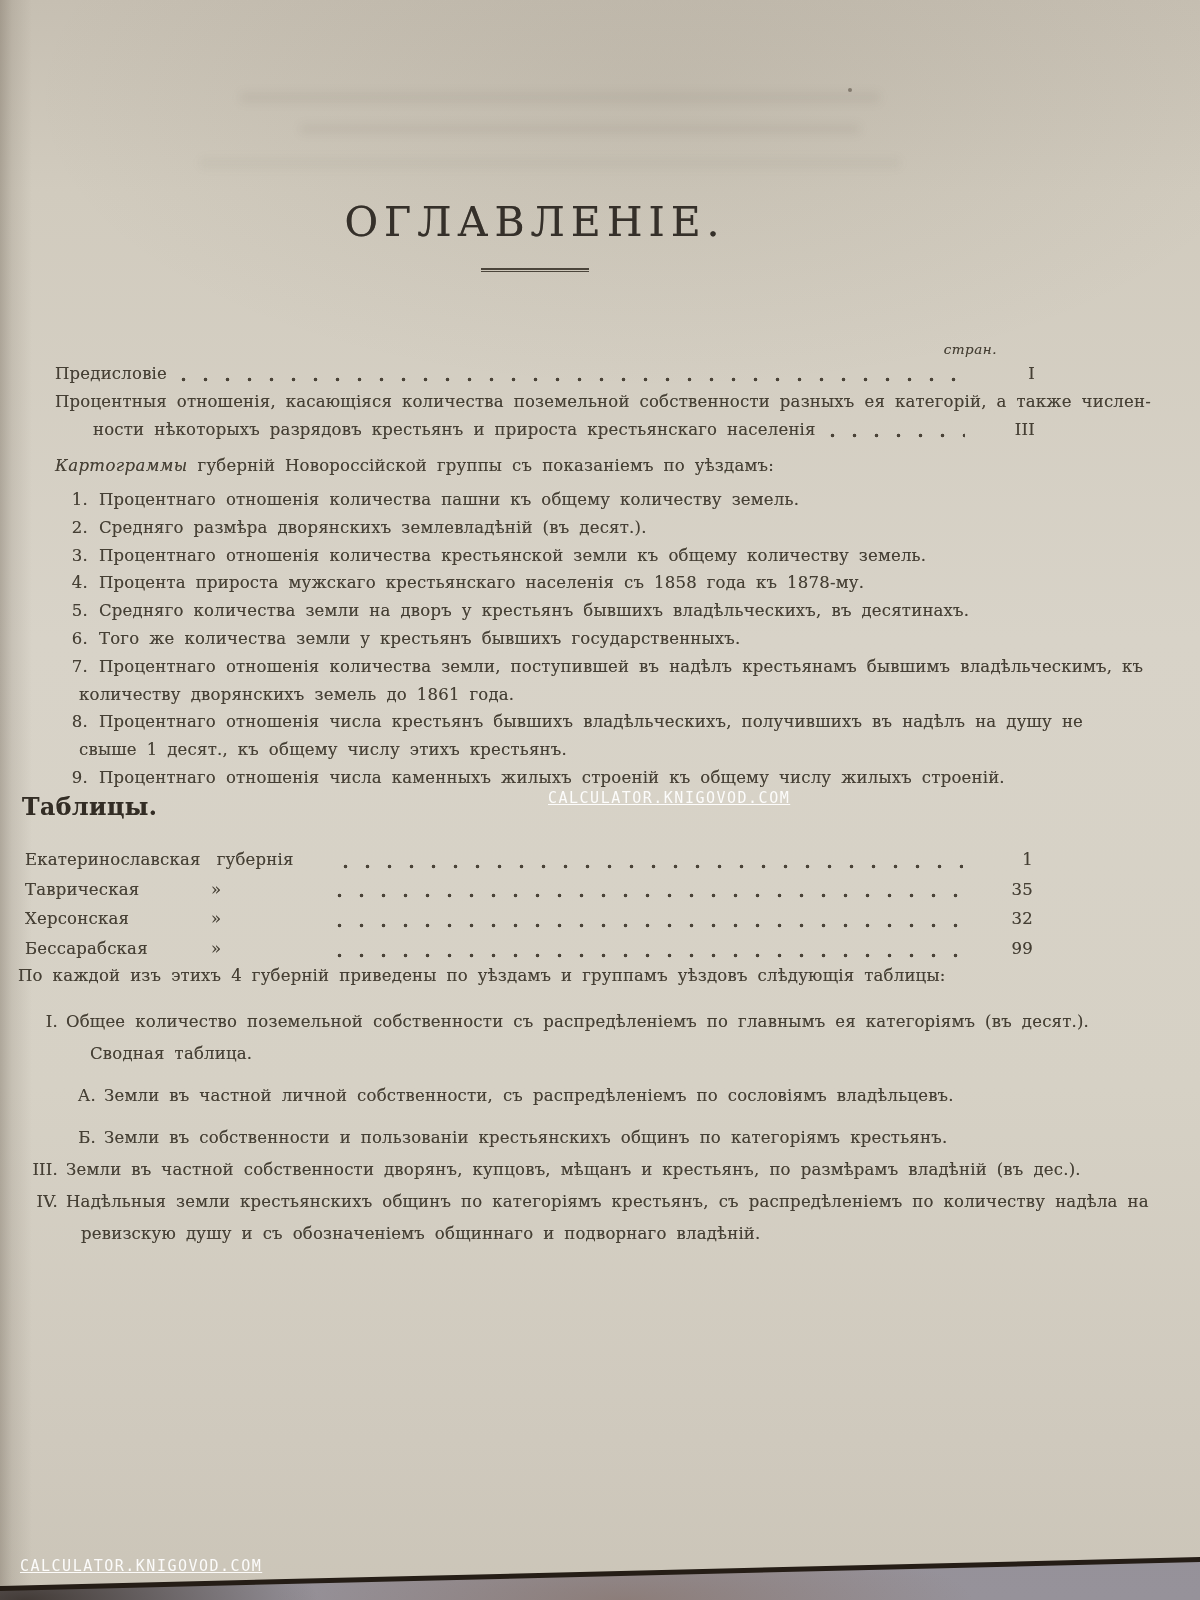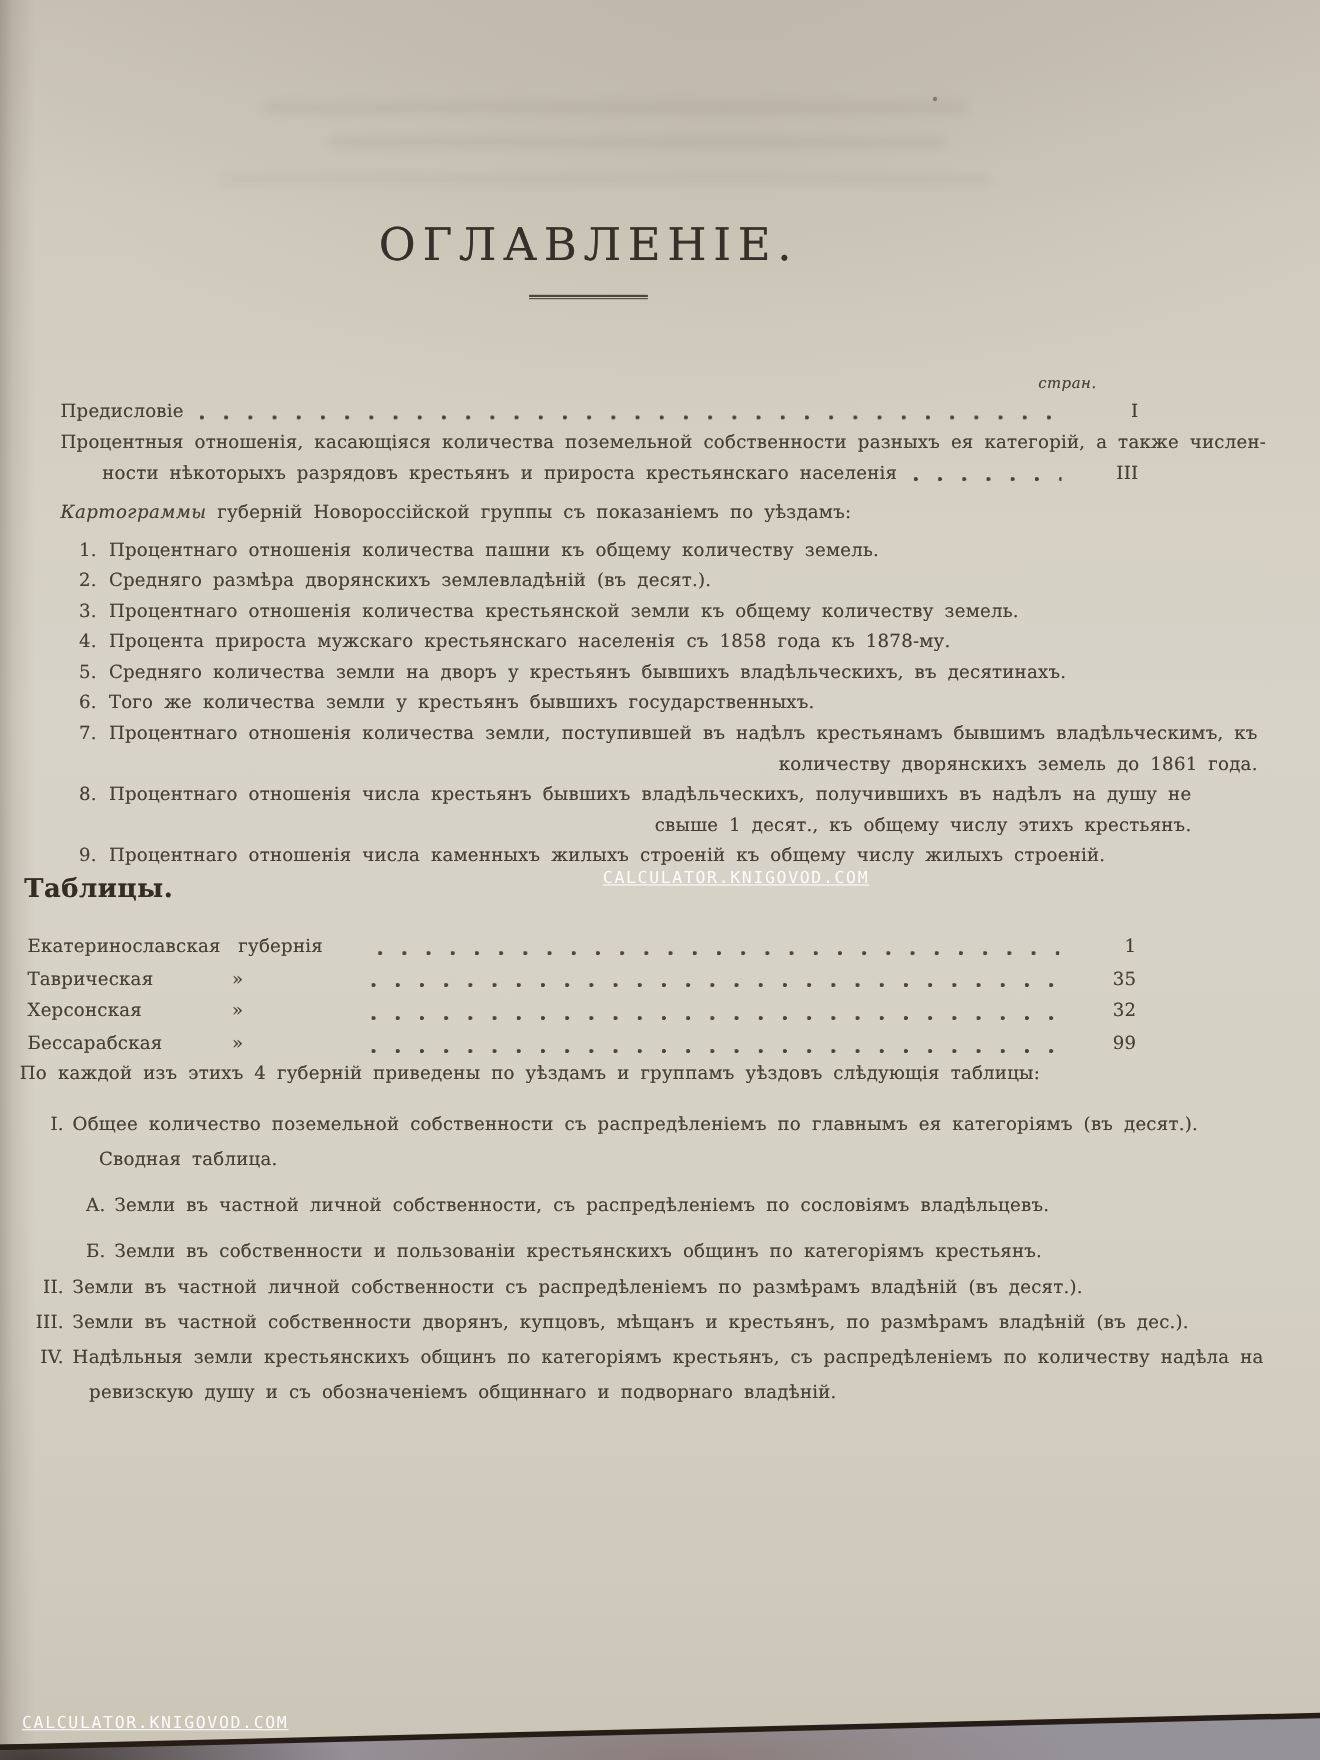--- a/index.html
+++ b/index.html
@@ -54,21 +54,21 @@
   .toc{position:absolute;left:55px;top:338px;width:980px;}
   .stran-row{text-align:right;padding-right:38px;font-size:13.5px;letter-spacing:.5px;height:22px;line-height:22px;font-style:italic;}
   .erow{display:flex;line-height:28px;height:28px;justify-content:space-between;}
   .eline{line-height:28px;height:28px;}
   .eindent{padding-left:38px;}
   .clead{margin:7px 0 5px 0;line-height:30px;}
   .it{font-style:italic;letter-spacing:.4px;}
   .citem{display:flex;line-height:27.8px;}
   .cnum{flex:0 0 24px;text-align:right;margin-left:9px;margin-right:11px;}
   .ctext{flex:1 1 auto;}
-  .ctext .l2{display:block;margin-left:-20px;text-align:right;}
+  .ctext .l2{display:block;margin-left:-20px;}
 
   
   .tables-head{position:absolute;left:22px;top:793px;font-size:23.5px;font-weight:bold;color:#332d25;
     letter-spacing:.5px;text-shadow:0 0 .5px rgba(51,45,37,.6);}
   .provinces{position:absolute;left:25px;top:845px;width:1008px;}
   .prow{display:flex;height:29.7px;line-height:29.7px;}
   .pname{flex:0 0 170px;}
   .psecond{flex:0 0 112px;padding-left:16px;}
   .note{position:absolute;left:18px;top:966px;}
   .roman{position:absolute;left:8px;top:1006px;width:1010px;}
@@ -206,24 +206,20 @@
     </div>
     <div class="rrow rsub">
       <span class="rnum">А.</span>
       <span class="rtext"><span class="l1">Земли въ частной личной собственности, съ распредѣленіемъ по сословіямъ владѣльцевъ.</span></span>
     </div>
     <div class="rrow rsub">
       <span class="rnum">Б.</span>
       <span class="rtext"><span class="l1">Земли въ собственности и пользованіи крестьянскихъ общинъ по категоріямъ крестьянъ.</span></span>
     </div>
     <div class="rrow">
-      <span class="rnum">II.</span>
-      <span class="rtext"><span class="l1">Земли въ частной личной собственности съ распредѣленіемъ по размѣрамъ владѣній (въ десят.).</span></span>
-    </div>
-    <div class="rrow">
       <span class="rnum">III.</span>
       <span class="rtext"><span class="l1">Земли въ частной собственности дворянъ, купцовъ, мѣщанъ и крестьянъ, по размѣрамъ владѣній (въ дес.).</span></span>
     </div>
     <div class="rrow">
       <span class="rnum">IV.</span>
       <span class="rtext">
         <span class="l1">Надѣльныя земли крестьянскихъ общинъ по категоріямъ крестьянъ, съ распредѣленіемъ по количеству надѣла на</span>
         <span class="l2">ревизскую душу и съ обозначеніемъ общиннаго и подворнаго владѣній.</span>
       </span>
     </div>

